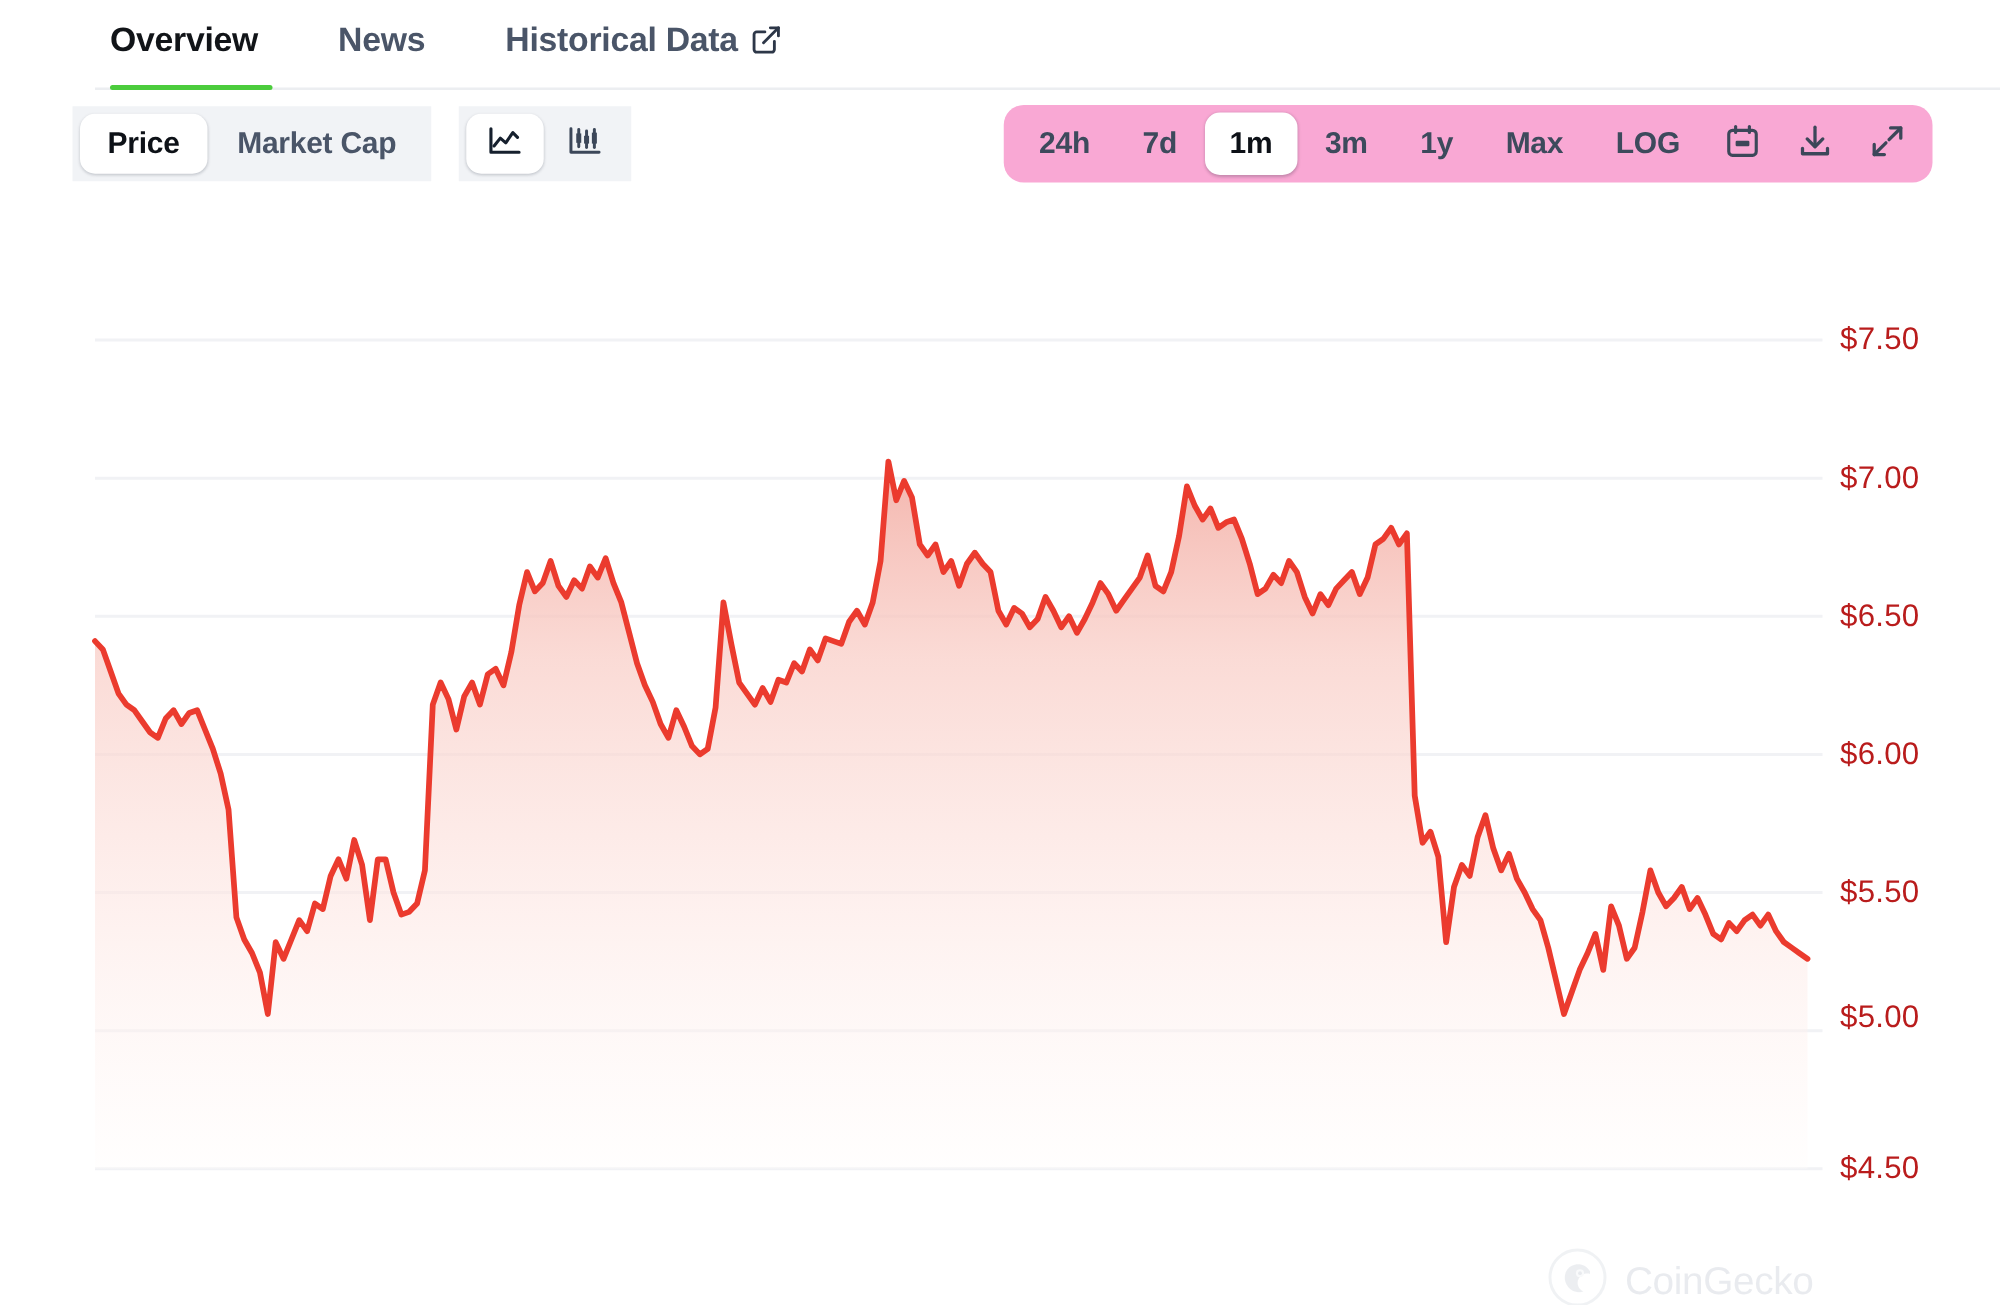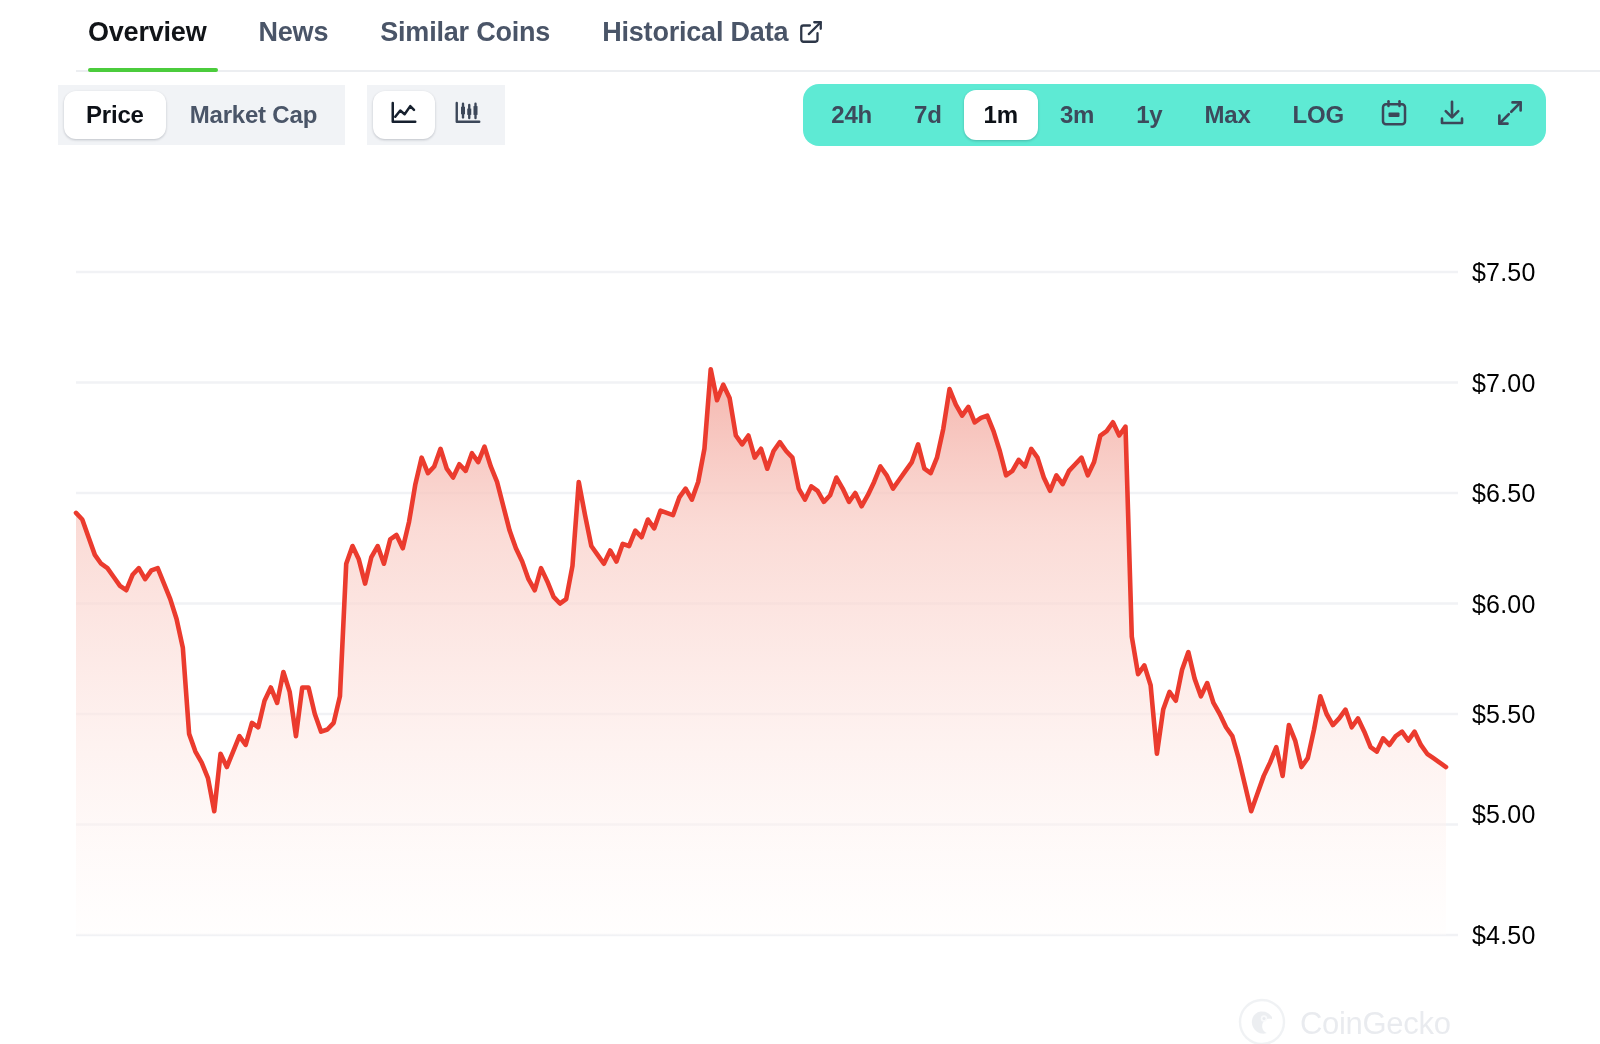--- a/index.html
+++ b/index.html
@@ -10,21 +10,21 @@
     overflow: hidden;
   }
 
   
   .tabbar {
     position: relative;
     height: 72px;
     display: flex;
     align-items: flex-start;
     padding-left: 76px;
-    gap: 4px;
+    gap: 16px;
   }
   .tabbar::after {
     content: "";
     position: absolute;
     left: 76px; right: 0; bottom: 0;
     height: 2px;
     background: #eceef1;
   }
   .tab {
     position: relative;
@@ -104,21 +104,21 @@
     cursor: pointer;
   }
   .seg-icon.active {
     background: #ffffff;
     box-shadow: 0 1px 3px rgba(16,24,40,.14), 0 1px 2px rgba(16,24,40,.08);
   }
 
   .tb-right {
     display: flex;
     align-items: center;
-    background: #5eead4;
+    background: #f9a8d4;
     border-radius: 16px;
     padding: 6px 8px;
     gap: 2px;
   }
   .range-item {
     display: flex; align-items: center; justify-content: center;
     height: 50px;
     padding: 0 20px;
     border-radius: 12px;
     font-size: 24px;
@@ -148,21 +148,21 @@
     position: relative;
     width: 1600px;
     height: 890px;
   }
   .chart-svg { display: block; }
   .ylabel {
     position: absolute;
     left: 1472px;
     font-size: 25px;
     font-weight: 400;
-    color: #000000;
+    color: #b91c1c;
     letter-spacing: 0.2px;
     transform: translateY(-50%);
     white-space: nowrap;
   }
   .watermark {
     position: absolute;
     left: 1238px; top: 848px;
     display: flex; align-items: center; gap: 14px;
     opacity: .30;
     pointer-events: none;
@@ -176,23 +176,20 @@
 </style>
 </head>
 <body>
 
 <div class="tabbar">
   <div class="tab active">
     <span>Overview</span>
   </div>
   <div class="tab">
     <span>News</span>
-  </div>
-  <div class="tab">
-    <span>Similar Coins</span>
   </div>
   <div class="tab">
     <span>Historical Data</span>
     <span class="ext-icon">
       <svg width="26" height="26" viewBox="0 0 24 24" fill="none" stroke="#2d3748" stroke-width="2.1" stroke-linecap="round" stroke-linejoin="round">
         <path d="M18 13v6a2 2 0 0 1-2 2H5a2 2 0 0 1-2-2V8a2 2 0 0 1 2-2h6"></path>
         <polyline points="15 3 21 3 21 9"></polyline>
         <line x1="10" y1="14" x2="21" y2="3"></line>
       </svg>
     </span>

